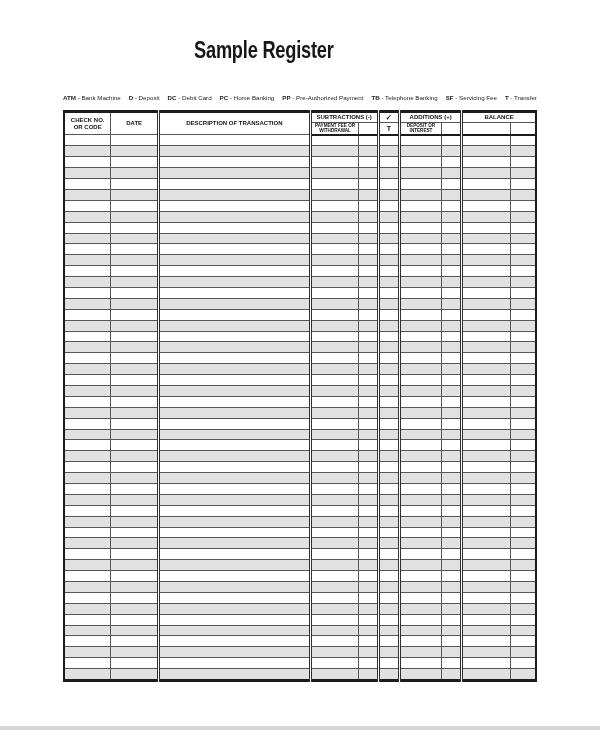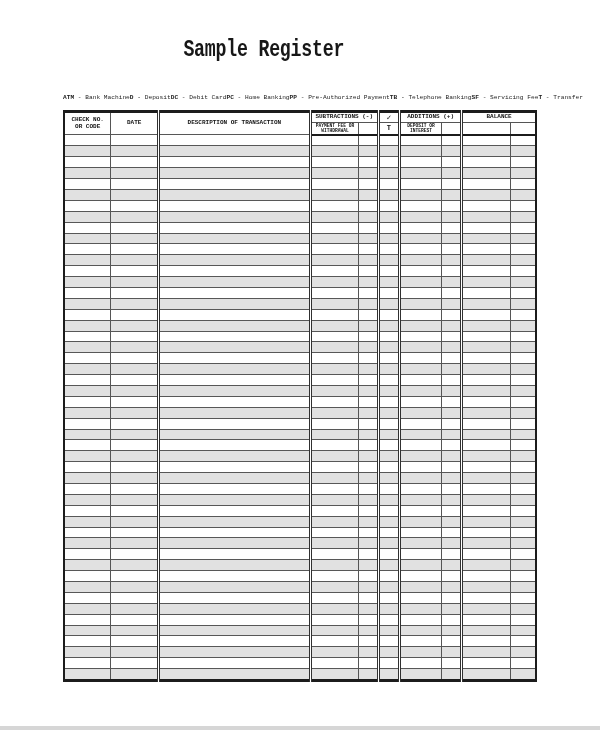--- a/index.html
+++ b/index.html
@@ -1,18 +1,18 @@
 <!DOCTYPE html>
 <html><head>
 <meta charset="utf-8">
 <style>
   html,body { margin:0; padding:0; background:#fff; }
   .page {
     position:relative; width:600px; height:730px; background:#ffffff;
-    font-family:Liberation Mono, monospace; overflow:hidden; color:#141414;
+    font-family:Liberation Sans, sans-serif; overflow:hidden; color:#141414;
   }
   
   .title-wrap { position:absolute; top:36px; left:0; width:600px; text-align:center; }
   .title-wrap span {
     display:inline-block; font-size:24px; font-weight:bold; color:#171717;
     letter-spacing:-0.3px; transform:translateX(-36px) scaleX(0.76); transform-origin:center;
     white-space:nowrap;
   }
   
   .legend {

